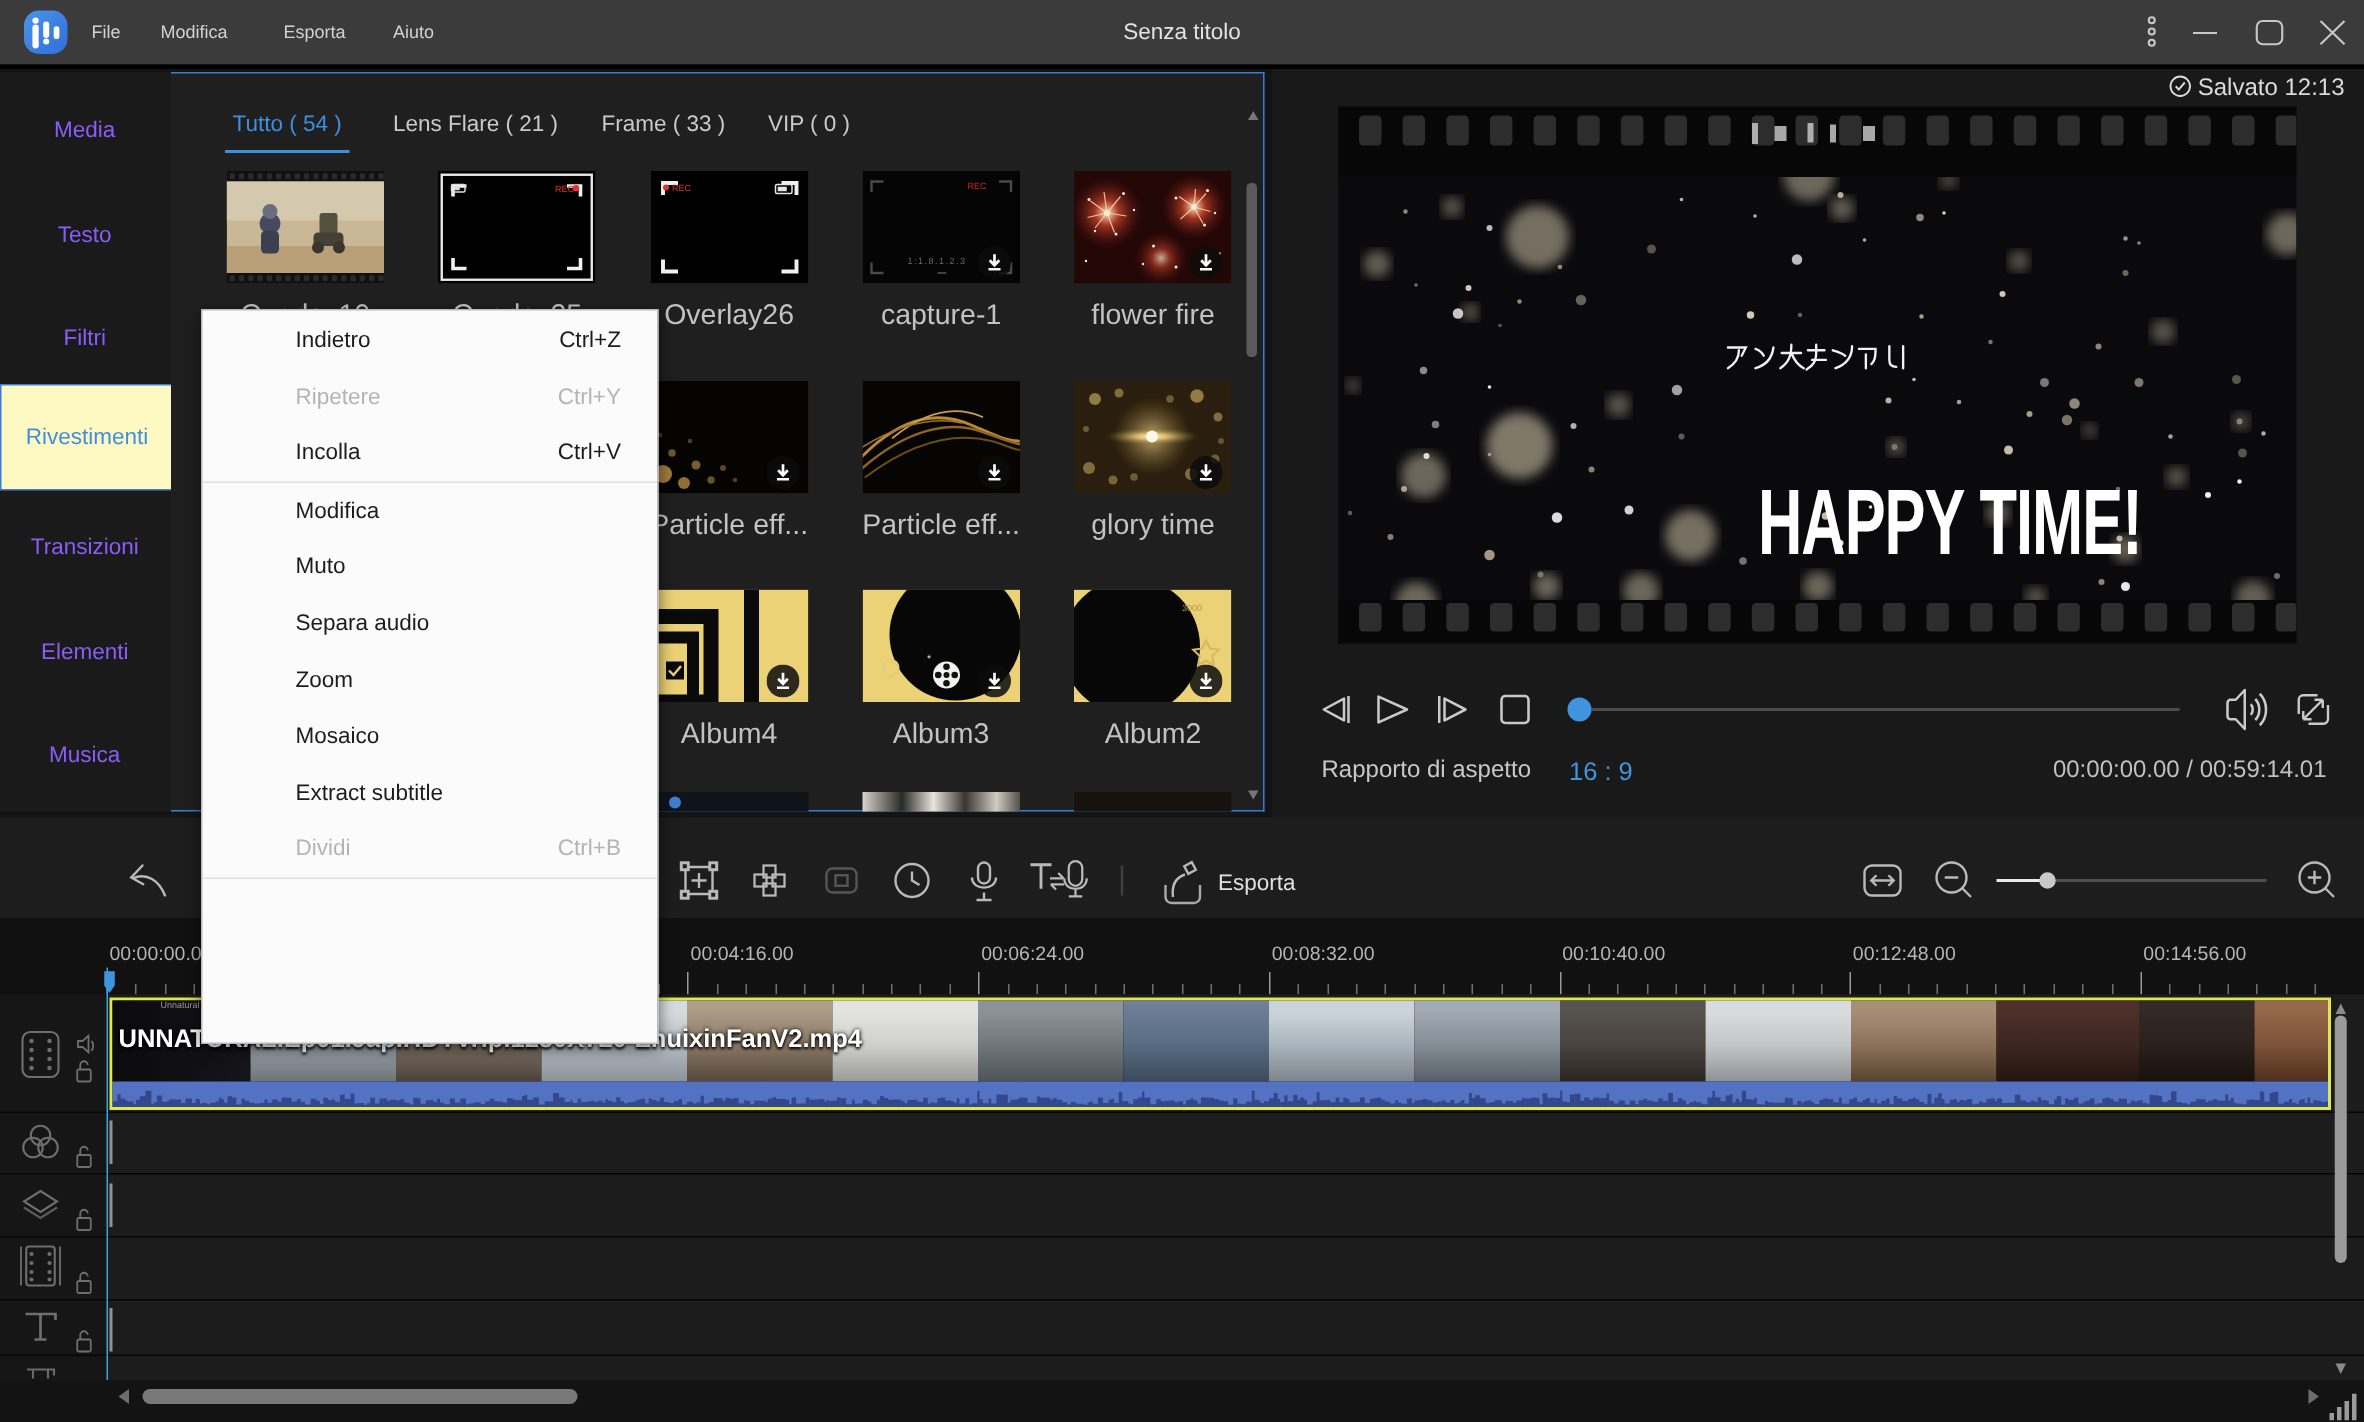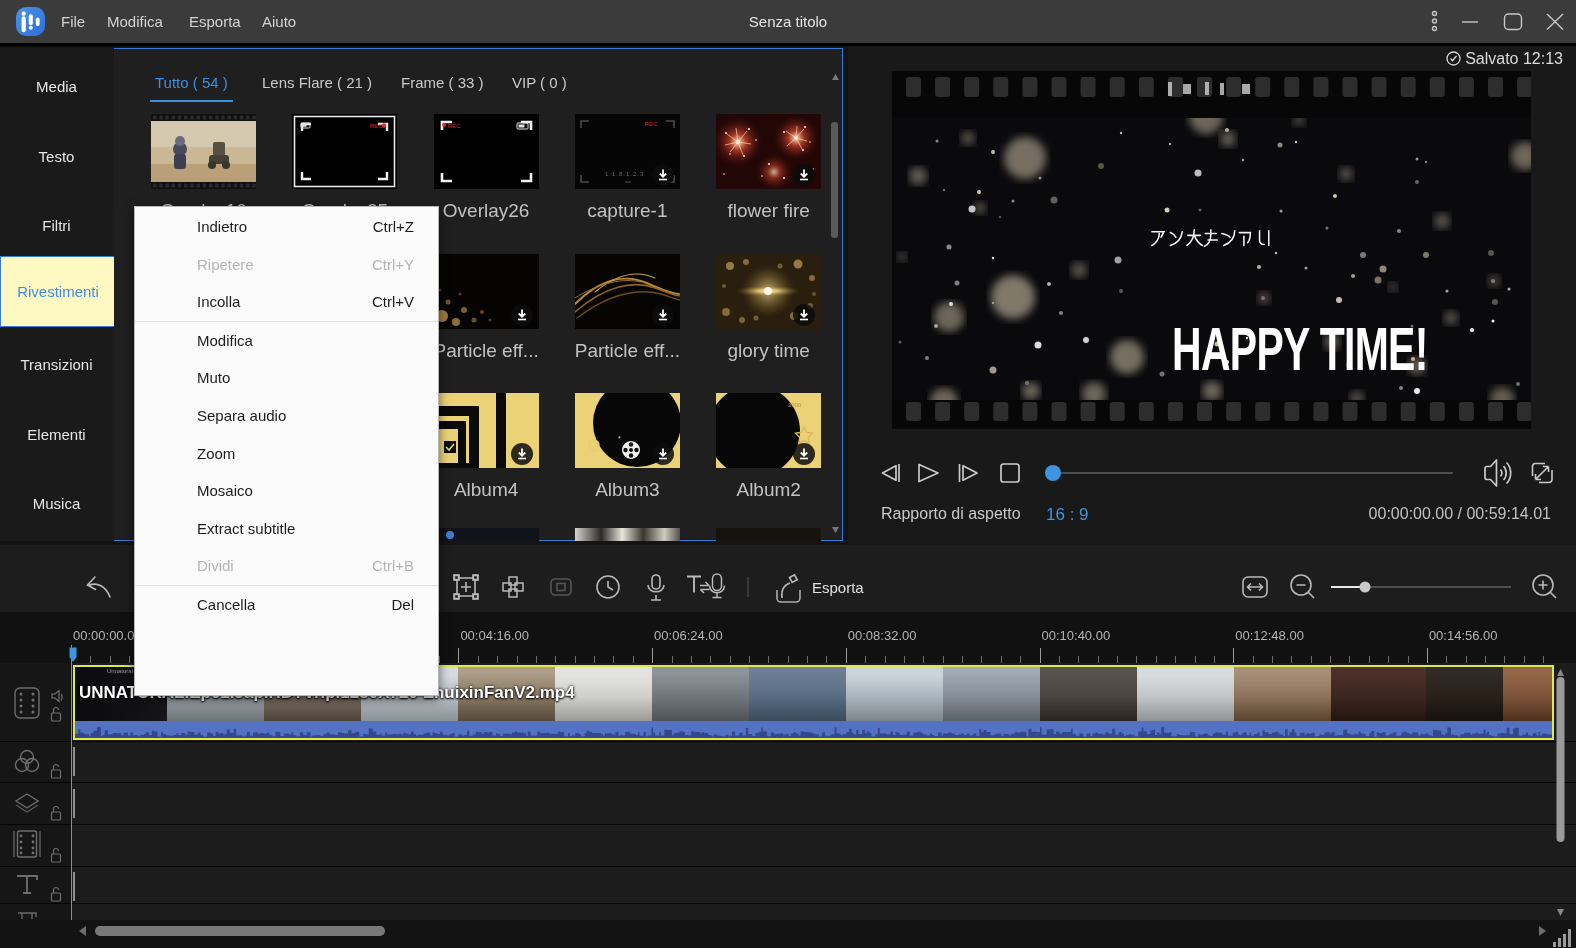--- a/index.html
+++ b/index.html
@@ -1,32 +1,32 @@
 <!DOCTYPE html>
 <html><head><meta charset="utf-8">
 <style>
 * { margin:0; padding:0; box-sizing:border-box; }
 html,body { width:1576px; height:948px; overflow:hidden; background:#141414;
   font-family:"Liberation Sans", sans-serif; }
 #app { position:relative; width:1576px; height:948px; }
 
 
 #titlebar { position:absolute; left:0; top:0; width:1576px; height:43px; background:#3b3b3b; }
-#titlebar .menu { position:absolute; top:0; height:43px; line-height:43px; color:#d2d2d2; font-size:15px; }
+#titlebar .menu { position:absolute; top:0; height:43px; line-height:43px; color:#d2d2d2; font-size:12px; }
 #logo { position:absolute; left:16px; top:7px; width:29px; height:29px; border-radius:10px;
   background:linear-gradient(135deg,#4a94e8,#2f6fd8); }
 #title { position:absolute; left:0; width:1576px; text-align:center; top:0; height:43px;
   line-height:43px; color:#e2e2e2; font-size:15px; }
 #winctl { position:absolute; right:0; top:0; height:43px; }
 
 
 #blackline { position:absolute; left:0; top:43px; width:1576px; height:3px; background:#000; }
 #sidebar { position:absolute; left:0; top:46px; width:114px; height:499px; background:#131313; }
 .tabblock { position:absolute; left:0; width:115px; background:#1a1a1a; border-right:1px solid #3a7cd5; }
-.stab { position:absolute; left:0; width:113px; text-align:center; color:#e5e5e5; font-size:15px; }
+.stab { position:absolute; left:0; width:113px; text-align:center; color:#8b5cf6; font-size:15px; }
 #seltab { position:absolute; left:0; top:256px; width:115px; height:71px; background:#fef9c3;
   border-top:1px solid #3a7cd5; border-bottom:1px solid #3a7cd5; border-left:1px solid #3a7cd5; }
 #seltab span { display:block; text-align:center; line-height:69px; color:#3f8fe0; font-size:15px; }
 
 #panel { position:absolute; left:114px; top:48px; width:729px; height:493px; background:#1f1f1f;
   border:1px solid #3a7cd5; border-left:none; }
 .ptab { position:absolute; top:25px; font-size:15px; color:#c9c9c9; }
 .ptab.sel { color:#3f8fe0; border-bottom:2px solid #3f8fe0; padding:0 5px 9px 5px; margin-left:-5px; }
 .thumb { position:absolute; width:105px; height:75px; overflow:hidden; }
 .tlabel { position:absolute; width:141px; text-align:center; color:#c2c2c2; font-size:19px; }
@@ -937,15 +937,14 @@
 <div class="mi "><span>Incolla</span><span class="msc">Ctrl+V</span></div>
 <div class="msep"></div>
 <div class="mi "><span>Modifica</span></div>
 <div class="mi "><span>Muto</span></div>
 <div class="mi "><span>Separa audio</span></div>
 <div class="mi "><span>Zoom</span></div>
 <div class="mi "><span>Mosaico</span></div>
 <div class="mi "><span>Extract subtitle</span></div>
 <div class="mi dis"><span>Dividi</span><span class="msc">Ctrl+B</span></div>
 <div class="msep"></div>
-<div class="mi "><span>Cancella</span><span class="msc">Del</span></div>
 </div>
 
 </div>
 </body></html>

